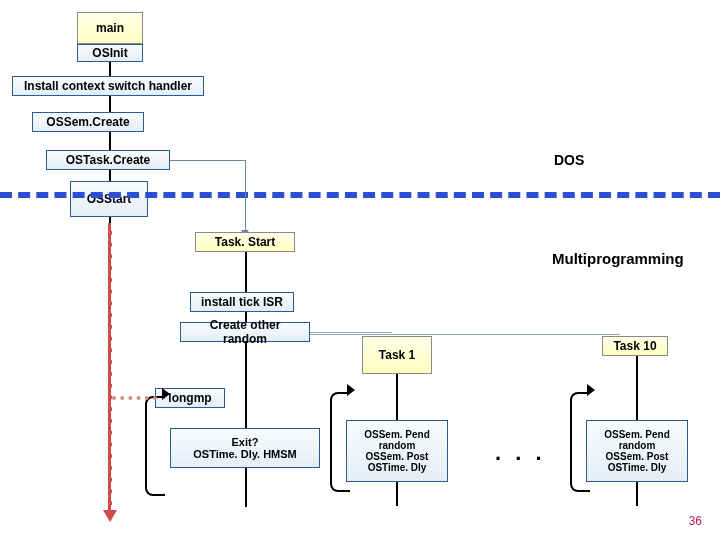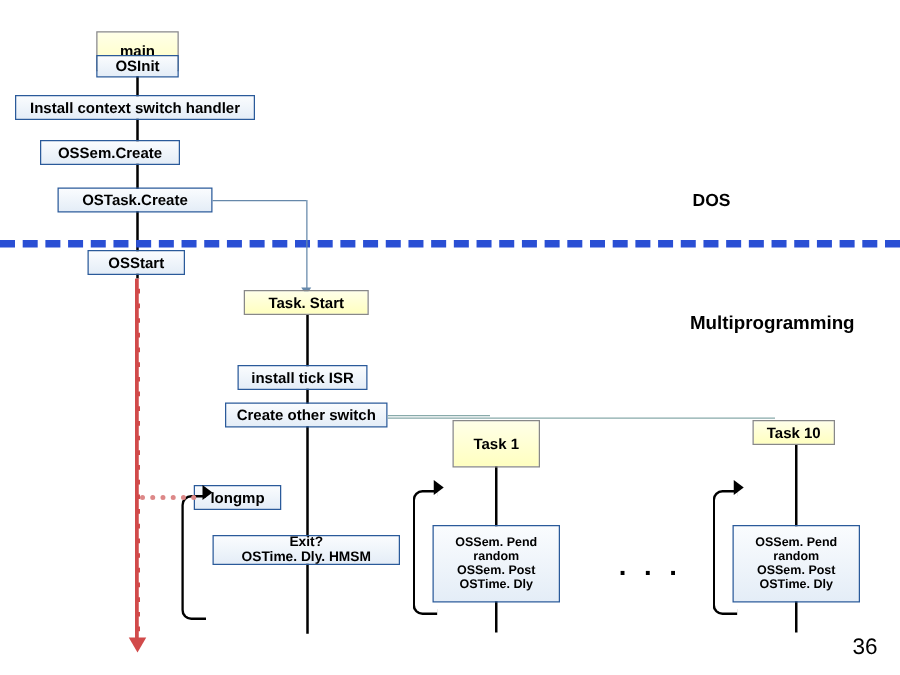--- a/index.html
+++ b/index.html
@@ -9,52 +9,52 @@
 .label{position:absolute;font-size:14px;font-weight:bold}
 .vline{position:absolute;width:2px;background:#000}
 .vline-red{position:absolute;width:3px;background:#d14a4a}
 .hdash{position:absolute;height:6px;border-top:6px dashed #2a4fd4}
 .hborder{position:absolute;height:2px;background:#000}
 .loop{position:absolute;border:2px solid #000;border-right:none;border-radius:8px 0 0 8px}
 .loop-arrow{position:absolute;width:0;height:0;border-left:6px solid transparent;border-right:6px solid transparent;border-bottom:8px solid #000}
 .arrow-down-red{position:absolute;width:0;height:0;border-left:7px solid transparent;border-right:7px solid transparent;border-top:12px solid #d14a4a}
 .dot-line{position:absolute;height:4px;border-top:4px dotted #d88}
 .dots{position:absolute;font-size:22px;font-weight:bold;letter-spacing:4px}
-.page{position:absolute;font-size:18px;color:#000000}
+.page{position:absolute;font-size:12px;color:#be185d}
 .conn{position:absolute;background:#68a;width:1px}
 .conn-arrow{position:absolute;width:0;height:0;border-left:4px solid transparent;border-right:4px solid transparent;border-top:6px solid #68a}
 </style>
 </head>
 <body>
 
 <div class="vline" style="left:109px;top:28px;height:195px"></div>
 <div class="vline-red" style="left:108px;top:223px;height:290px;border-left:4px dashed #fff;background:#d14a4a"></div>
 <div class="vline-red" style="left:108px;top:223px;height:290px"></div>
 <div class="arrow-down-red" style="left:103px;top:510px"></div>
 
-<div class="box ybox" style="left:77px;top:25px;width:66px;height:32px">main</div>
+<div class="box ybox" style="left:77px;top:12px;width:66px;height:32px">main</div>
 <div class="box" style="left:77px;top:44px;width:66px;height:18px">OSInit</div>
 <div class="box" style="left:12px;top:76px;width:192px;height:20px">Install context switch handler</div>
 <div class="box" style="left:32px;top:112px;width:112px;height:20px">OSSem.Create</div>
 <div class="box" style="left:46px;top:150px;width:124px;height:20px">OSTask.Create</div>
-<div class="box" style="left:70px;top:200px;width:78px;height:20px">OSStart</div>
+<div class="box" style="left:70px;top:181px;width:78px;height:36px">OSStart</div>
 
 <div class="label" style="left:554px;top:152px">DOS</div>
 <div class="hdash" style="left:0;top:192px;width:720px"></div>
 
 <div class="conn" style="left:245px;top:160px;height:72px"></div>
 <div class="conn" style="left:170px;top:160px;width:75px;height:1px;background:#68a"></div>
 <div class="conn-arrow" style="left:241px;top:230px"></div>
 
 <div class="vline" style="left:245px;top:252px;height:255px"></div>
 <div class="box ybox" style="left:195px;top:232px;width:100px;height:20px">Task. Start</div>
 <div class="box" style="left:190px;top:292px;width:104px;height:20px">install tick ISR</div>
-<div class="box" style="left:180px;top:322px;width:130px;height:20px">Create other switch</div>
+<div class="box" style="left:180px;top:322px;width:130px;height:20px">Create other random</div>
 <div class="box" style="left:155px;top:388px;width:70px;height:20px">longmp</div>
-<div class="box" style="left:170px;top:428px;width:150px;height:24px;white-space:pre-line;font-size:11px"><span>Exit?
+<div class="box" style="left:170px;top:428px;width:150px;height:40px;white-space:pre-line;font-size:11px"><span>Exit?
 OSTime. Dly. HMSM</span></div>
 
 <div class="loop" style="left:145px;top:396px;width:20px;height:100px;border-left:2px solid #000;border-top:2px solid #000;border-bottom:2px solid #000;border-right:none"></div>
 <div class="loop-arrow" style="left:160px;top:390px;transform:rotate(90deg)"></div>
 
 <div class="dot-line" style="left:112px;top:396px;width:45px"></div>
 
 <div class="label" style="left:552px;top:250px;font-size:15px">Multiprogramming</div>
 
 <div class="hborder" style="left:310px;top:332px;width:82px;height:1px;background:#8aa"></div>

